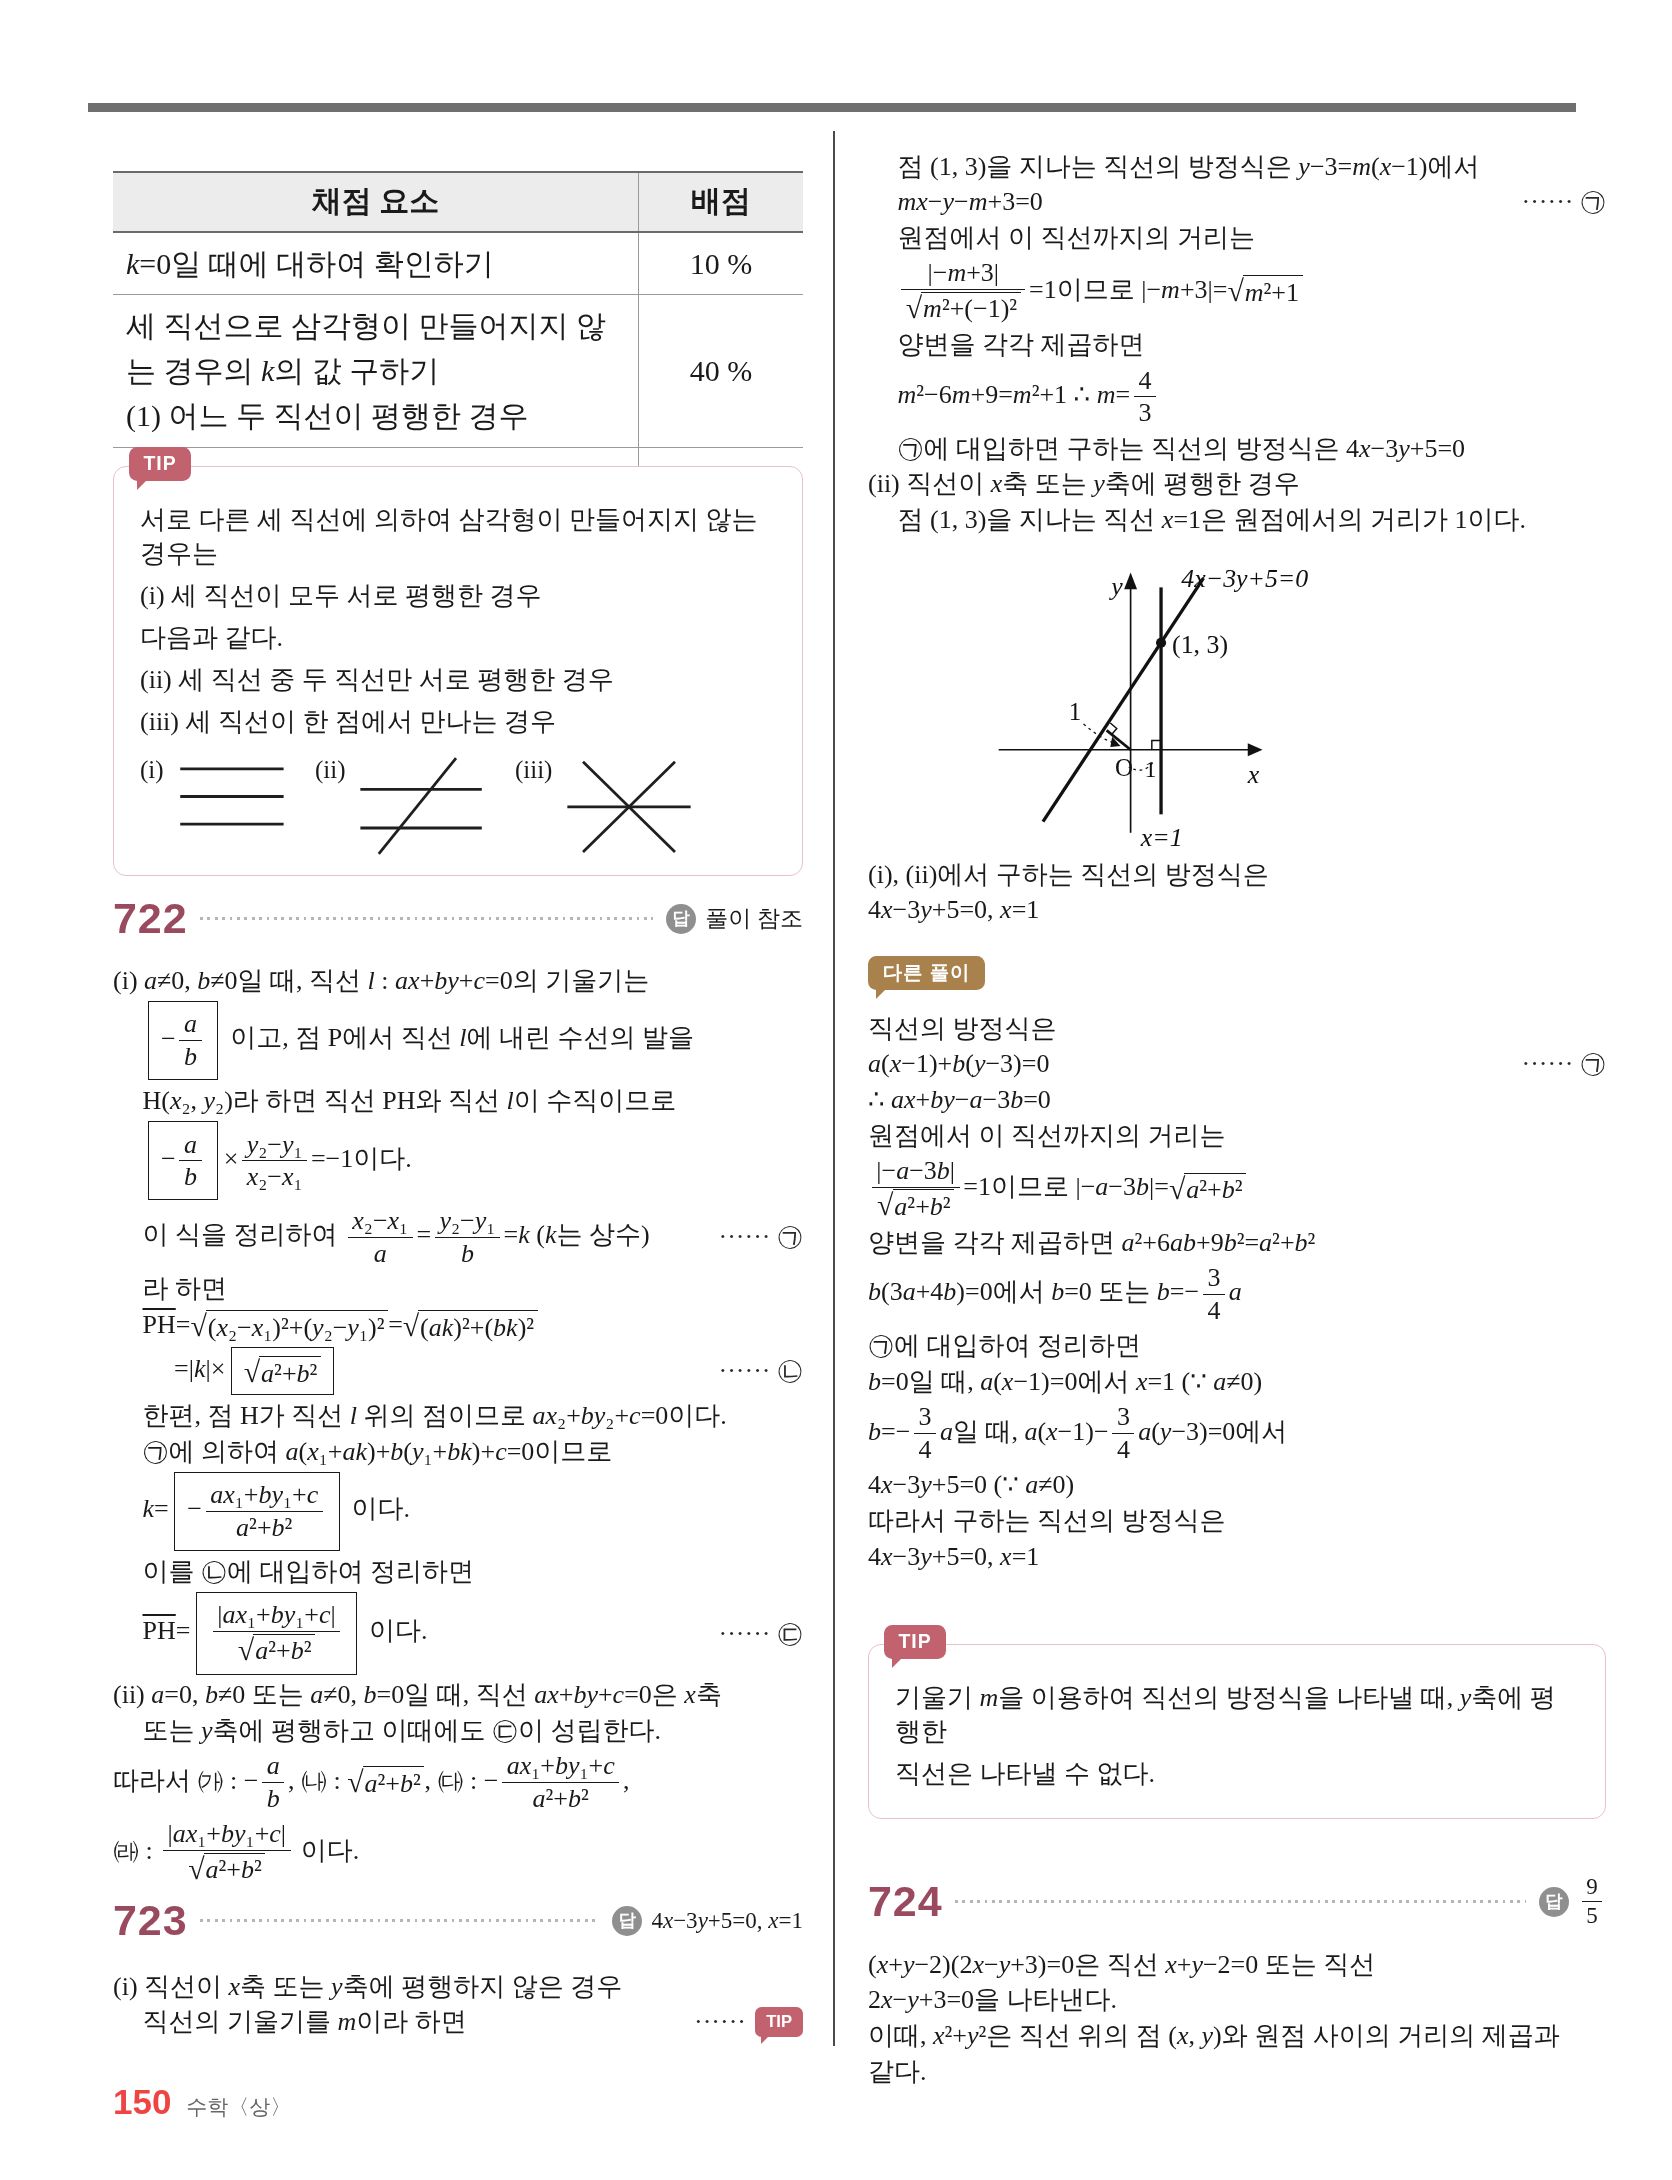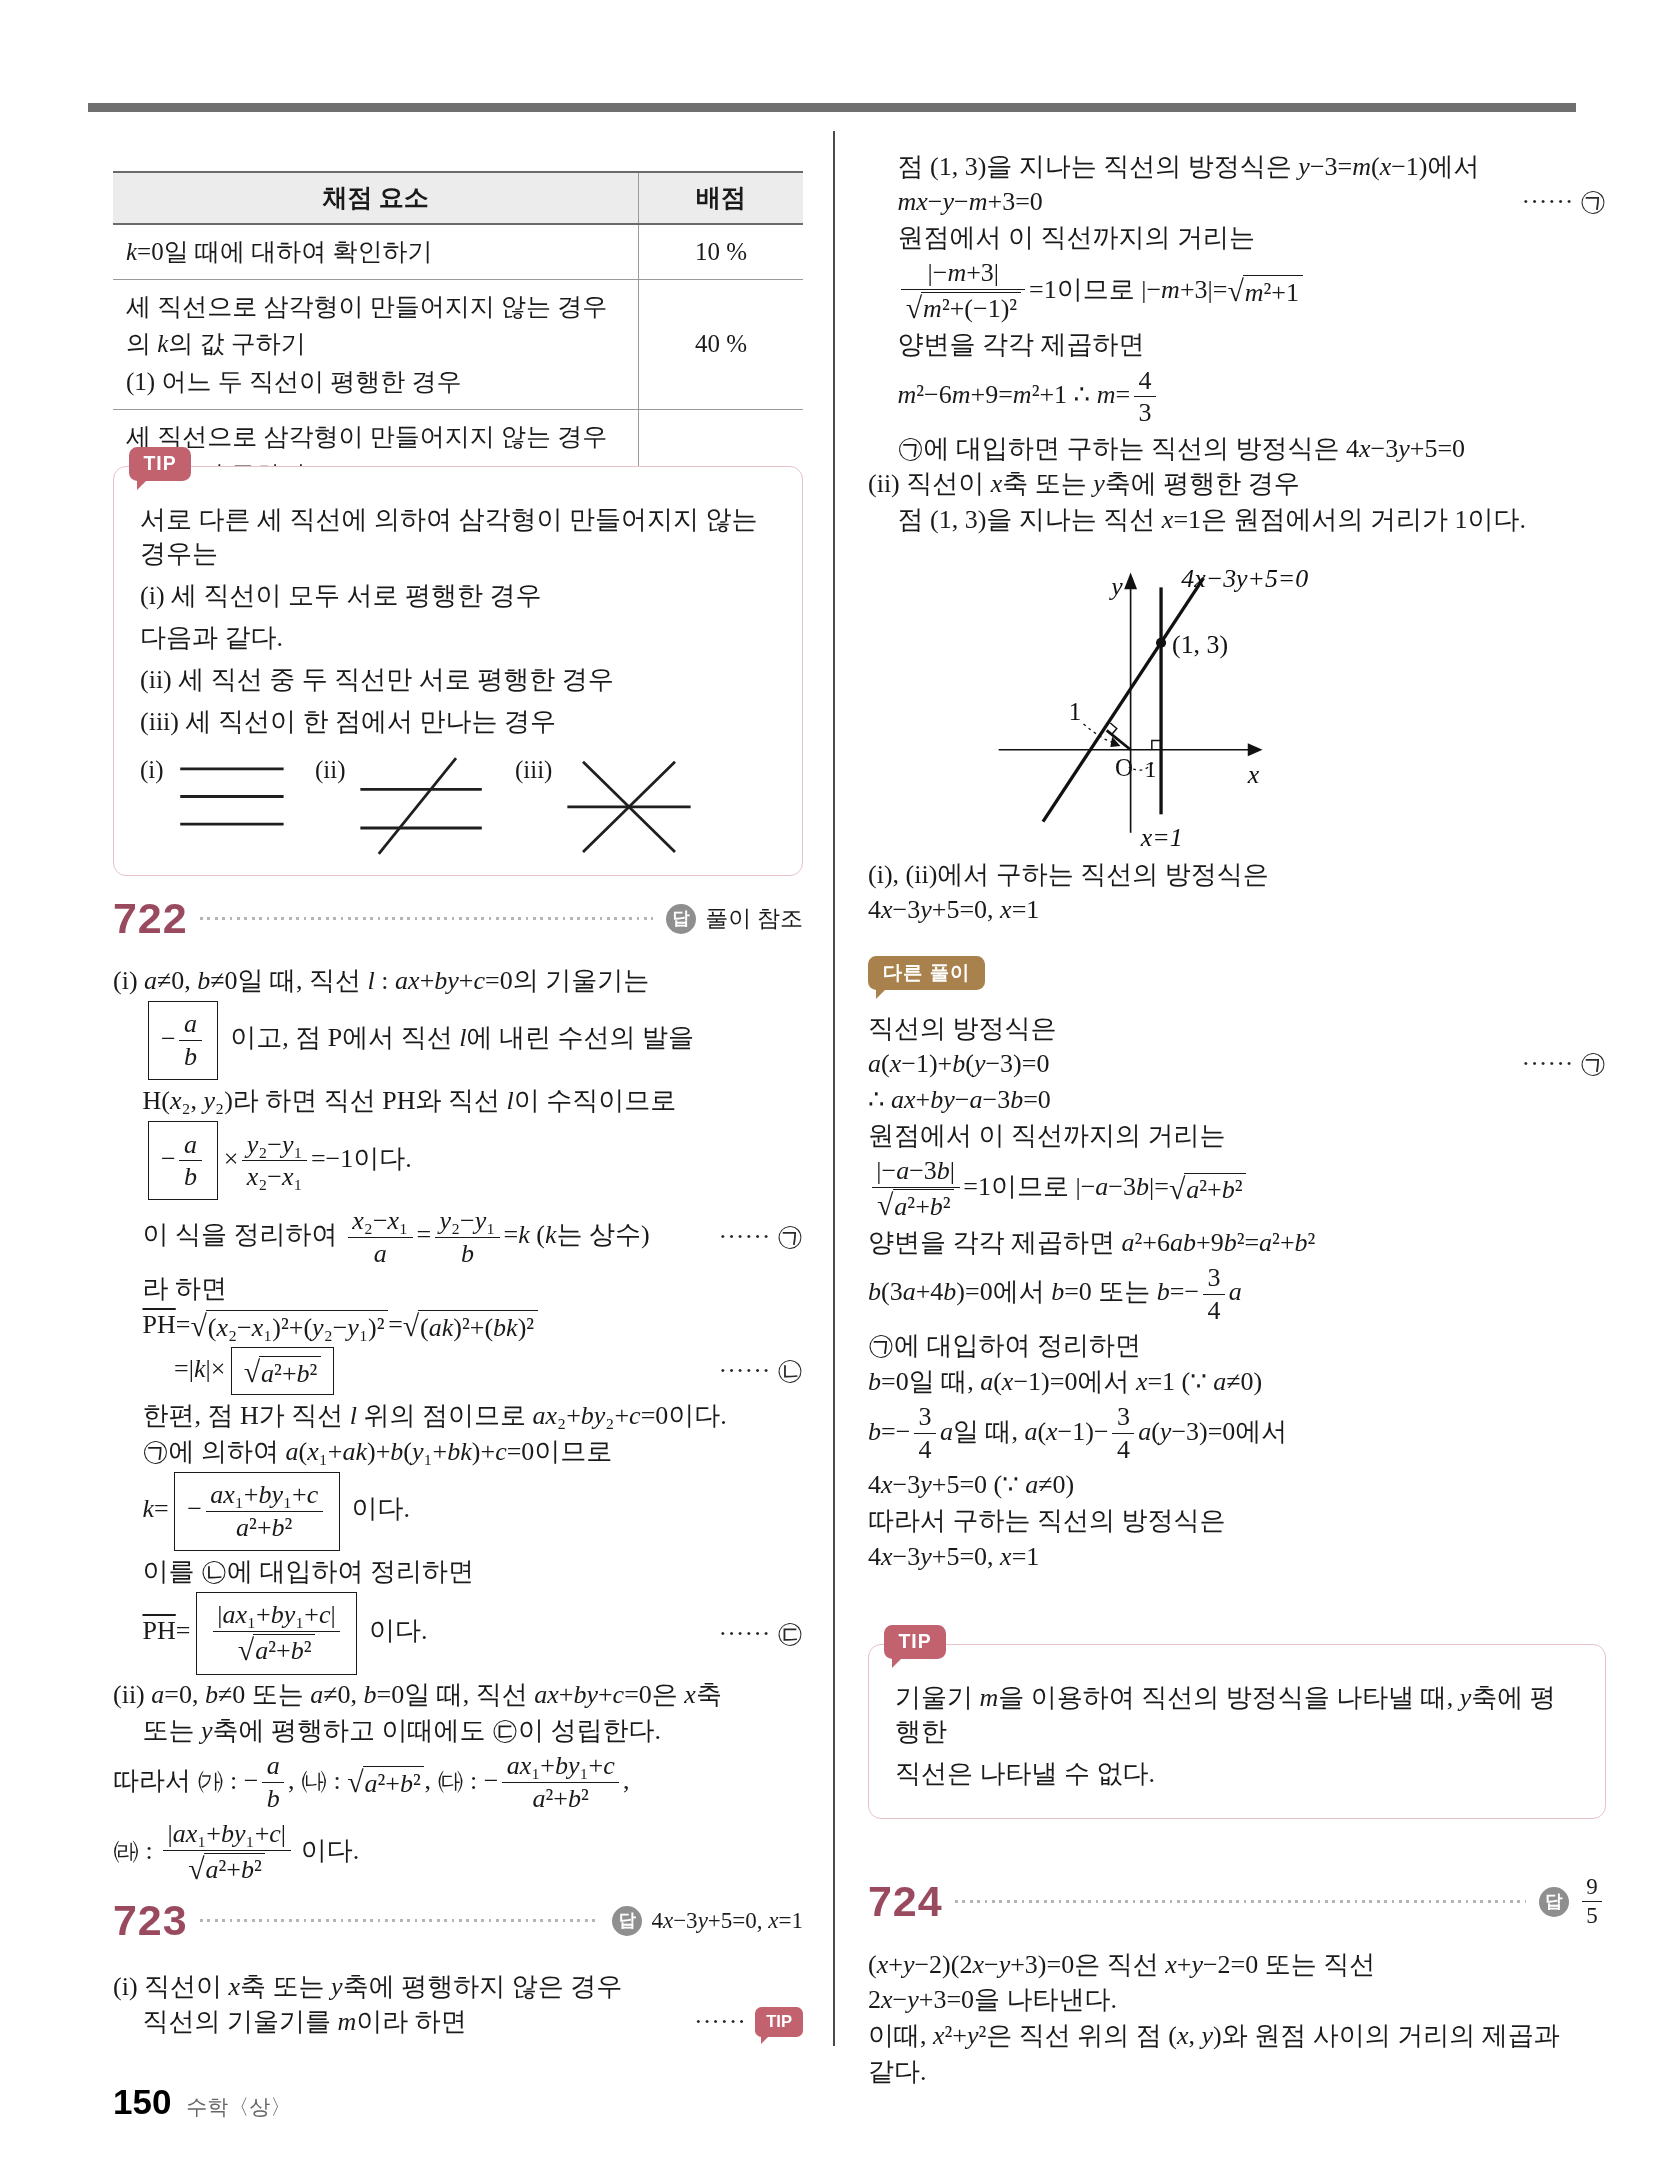--- a/index.html
+++ b/index.html
@@ -7,21 +7,21 @@
     --divider:#4a4a4a; --theadbg:#ececec; --badge:#8f8f8f;
     --tipborder:#e7c3c8; --tableout:#6a6a6a; --tablein:#9a9a9a; --ink:#1a1a1a;
   }
   html,body{margin:0;padding:0;}
   body{width:1672px;height:2181px;background:#ffffff;position:relative;overflow:hidden;
        font-family:"Liberation Serif","DejaVu Serif",serif;color:var(--ink);}
   .topbar{position:absolute;left:88px;top:103px;width:1488px;height:9.2px;background:var(--bar);}
   .vdiv{position:absolute;left:833px;top:131px;width:1.8px;height:1915px;background:var(--divider);}
 
   
-  table.scoretable{border-collapse:collapse;font-size:25px;position:absolute;}
+  table.scoretable{border-collapse:collapse;font-size:30px;position:absolute;}
   .scoretable th{background:var(--theadbg);font-weight:700;padding:8.3px 9.2px;
     border-top:2.8px solid var(--tableout);border-bottom:2.8px solid var(--tableout);}
   .scoretable td{padding:8.3px 13px;border-bottom:1.8px solid var(--tablein);vertical-align:middle;line-height:1.5;}
   .scoretable td.crit{text-align:left;}
   .scoretable td.score,.scoretable th.score-h{text-align:center;width:138px;}
   .scoretable td.score{border-left:1.8px solid var(--tablein);}
   .scoretable th.score-h{border-left:1.8px solid var(--tablein);}
 
   
   .tipbox{position:absolute;border:1.8px solid var(--tipborder);border-radius:13px;
@@ -67,21 +67,21 @@
     border-top-color:var(--tip);border-left-color:var(--tip);}
 
   
   .diagrow{display:flex;align-items:flex-start;gap:24px;margin-top:14.8px;}
   .diag{display:flex;align-items:flex-start;}
   .dlabel{font-size:25px;margin:1.8px 7.4px 0 0;}
   .diag svg line{stroke:#1f1f1f;stroke-width:3;}
 
   
   .footer{position:absolute;display:flex;align-items:baseline;gap:14.8px;}
-  .pg{font:700 35px/1 "Liberation Sans","DejaVu Sans",sans-serif;color:#000000;}
+  .pg{font:700 35px/1 "Liberation Sans","DejaVu Sans",sans-serif;color:#ef4444;}
   .bk{font:400 21px/1 "Liberation Sans","DejaVu Sans",sans-serif;color:#666;}
 
   
   .graphwrap{position:absolute;}
   .graphwrap svg text{font-family:"Liberation Serif","DejaVu Serif",serif;fill:#111;}
   .gmath{font-style:italic;}
 </style>
 </head>
 <body>
 

